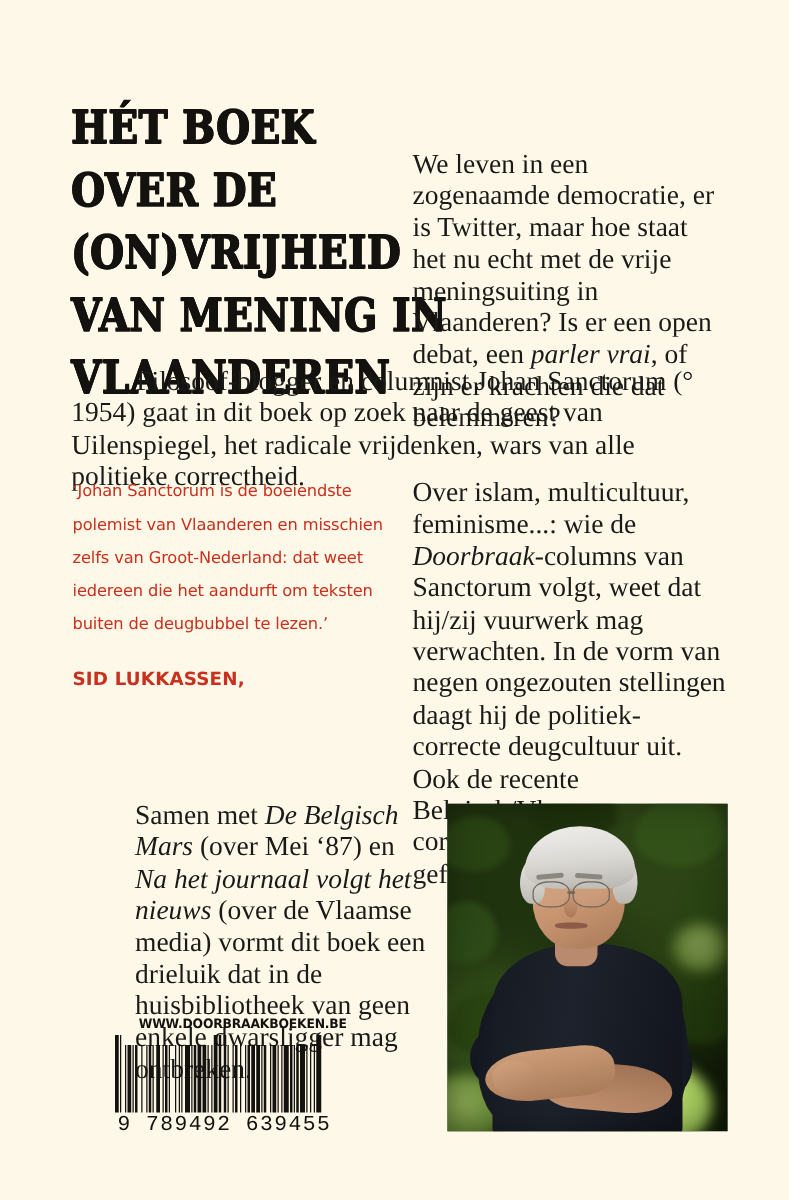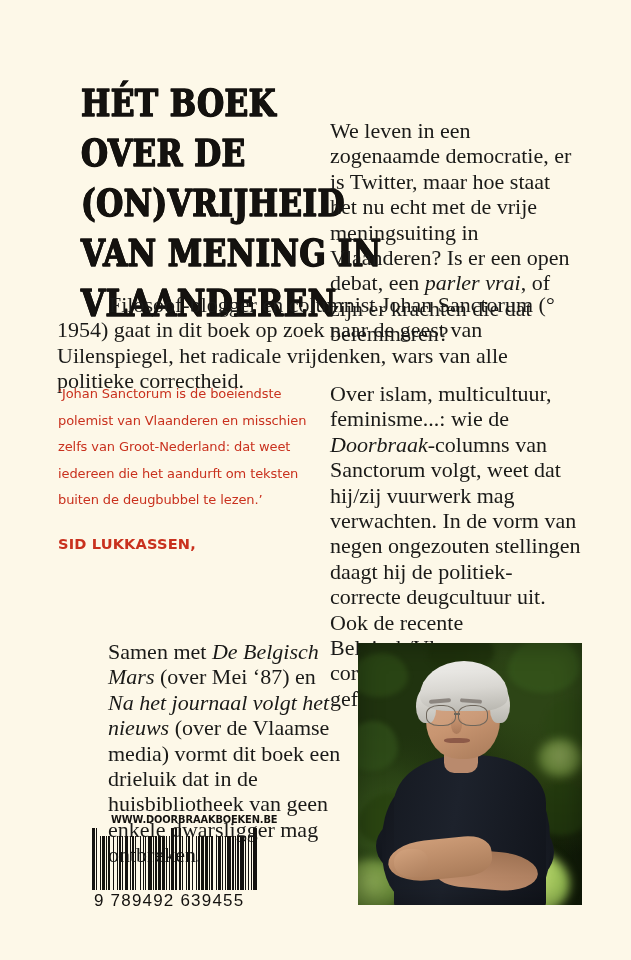--- a/index.html
+++ b/index.html
@@ -16,21 +16,20 @@
     font-family: "Liberation Serif", serif;
     color: #1a1a18;
   }
 
   
   .title-block {
     position: absolute;
     left: 57px;
     top: 78px;
     width: 262px;
-    margin-left: 24px;
   }
   .title-line {
     font-family: "DejaVu Serif", "Liberation Serif", serif;
     font-weight: bold;
     font-size: 31px;
     line-height: 43px;
     letter-spacing: 0.5px;
     text-transform: uppercase;
     color: #14120f;
     white-space: nowrap;
@@ -124,21 +123,21 @@
     width: 166px;
   }
   .barcode-bars {
     display: flex;
     align-items: flex-end;
     height: 62px;
     width: 166px;
   }
   .barcode-bars span { display: block; }
   .barcode-digits {
-    font-family: Liberation Sans, sans-serif;
+    font-family: Liberation Mono, monospace;
     font-size: 17px;
     letter-spacing: 1.2px;
     color: #14120f;
     margin-top: 1px;
     padding-left: 2px;
     white-space: nowrap;
   }
 
   
   .photo {

